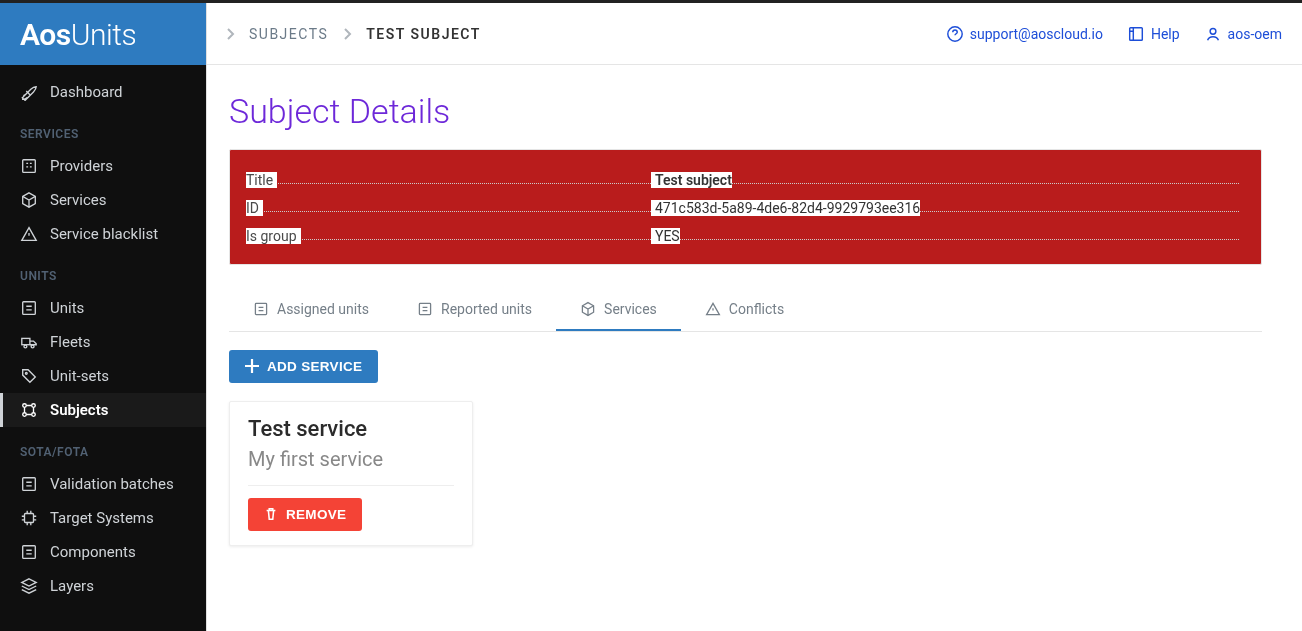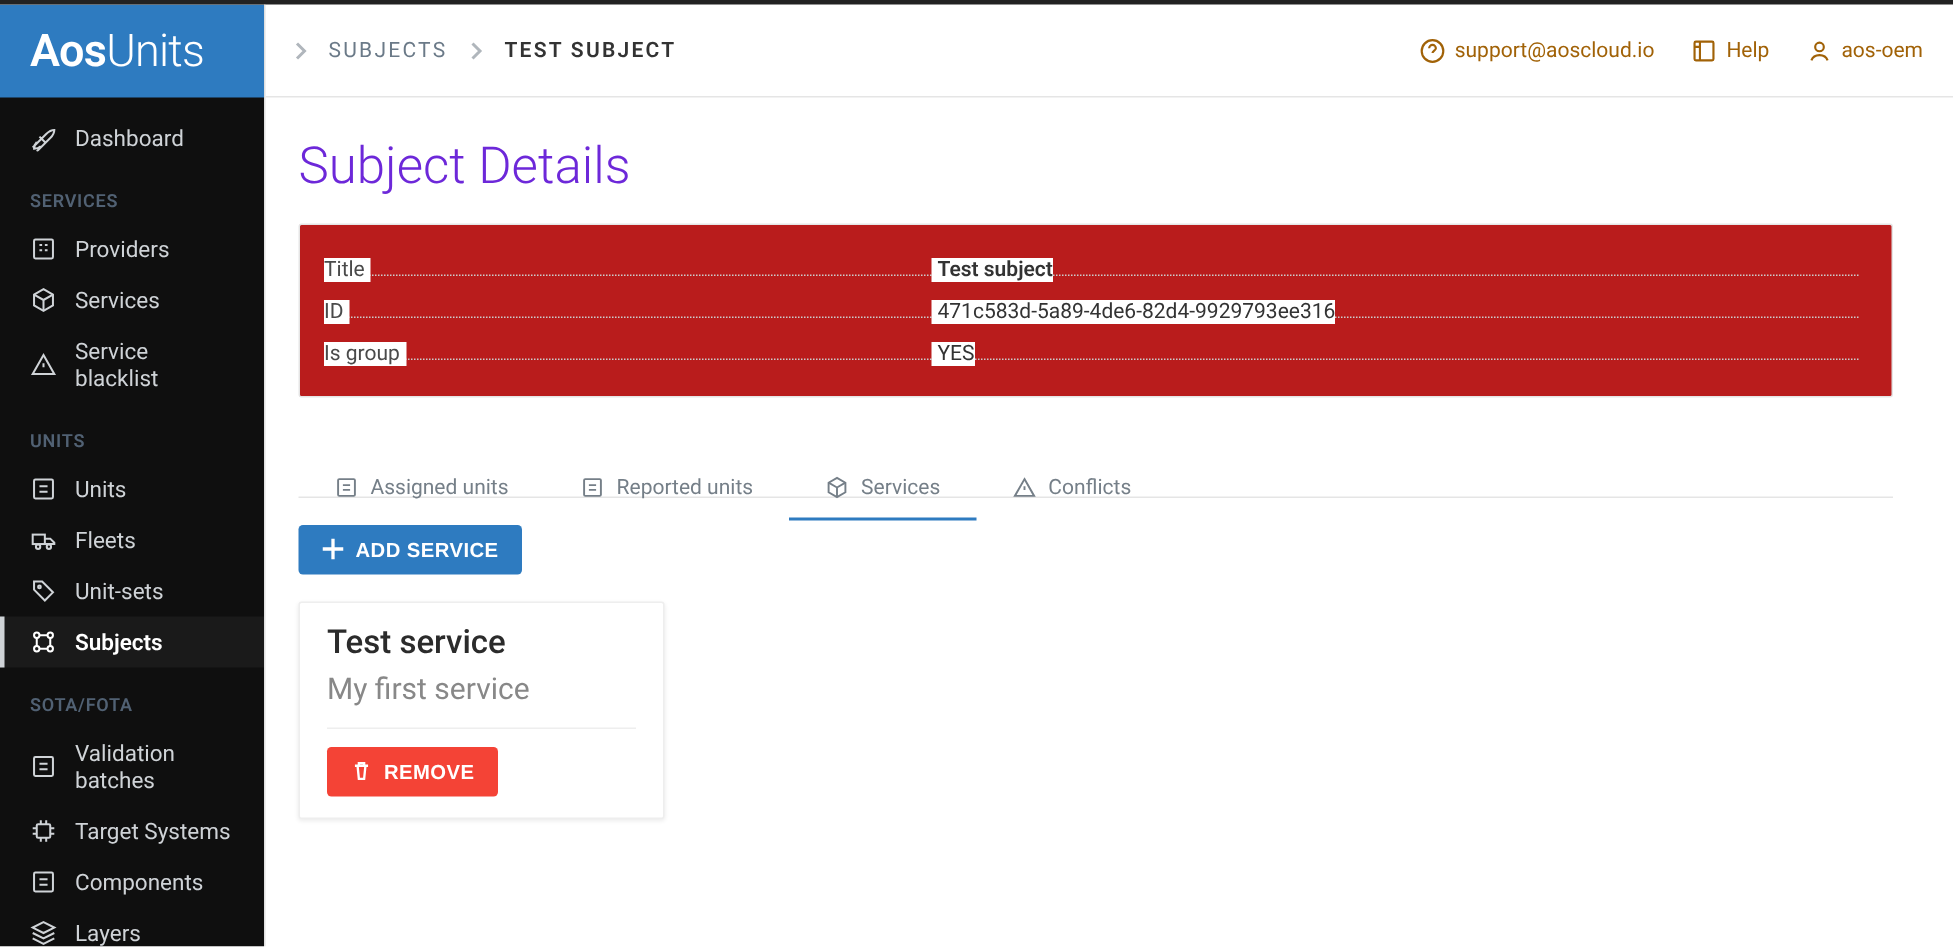--- a/index.html
+++ b/index.html
@@ -13,21 +13,21 @@
     width: 1302px;
     height: 631px;
     overflow: hidden;
     position: relative;
   }
   .layout {
     display: flex;
     height: 100%;
   }
   .sidebar {
-    width: 176px;
+    width: 206px;
     background: #0f0f0f;
     color: #cfd3d7;
     flex-shrink: 0;
     height: 100%;
     overflow: hidden;
   }
   .logo {
     background: #2e7bc0;
     height: 62px;
     display: flex;
@@ -102,21 +102,21 @@
   .chevron {
     color: #b0b6bc;
     display: inline-flex;
   }
   .chevron svg { width: 10px; height: 14px; stroke: currentColor; fill: none; stroke-width: 2; }
 
   .top-actions {
     display: flex;
     align-items: center;
     gap: 24px;
-    color: #a16207;
+    color: #1d4ed8;
   }
   .top-action {
     display: inline-flex;
     align-items: center;
     gap: 6px;
     cursor: pointer;
   }
   .top-action svg { width: 18px; height: 18px; stroke: currentColor; fill: none; stroke-width: 1.6; }
 
   .content {
@@ -180,21 +180,21 @@
   }
   .tab {
     display: inline-flex;
     align-items: center;
     gap: 8px;
     padding: 12px 24px;
     color: #757f88;
     cursor: pointer;
     border-bottom: 2px solid transparent;
     position: relative;
-    top: 16px;
+    top: 0;
   }
   .tab svg { width: 16px; height: 16px; stroke: currentColor; fill: none; stroke-width: 1.6; }
   .tab.active {
     border-bottom: 2px solid #2e7bc0;
     color: #757f88;
   }
 
   .tab-content {
     padding-top: 18px;
   }

